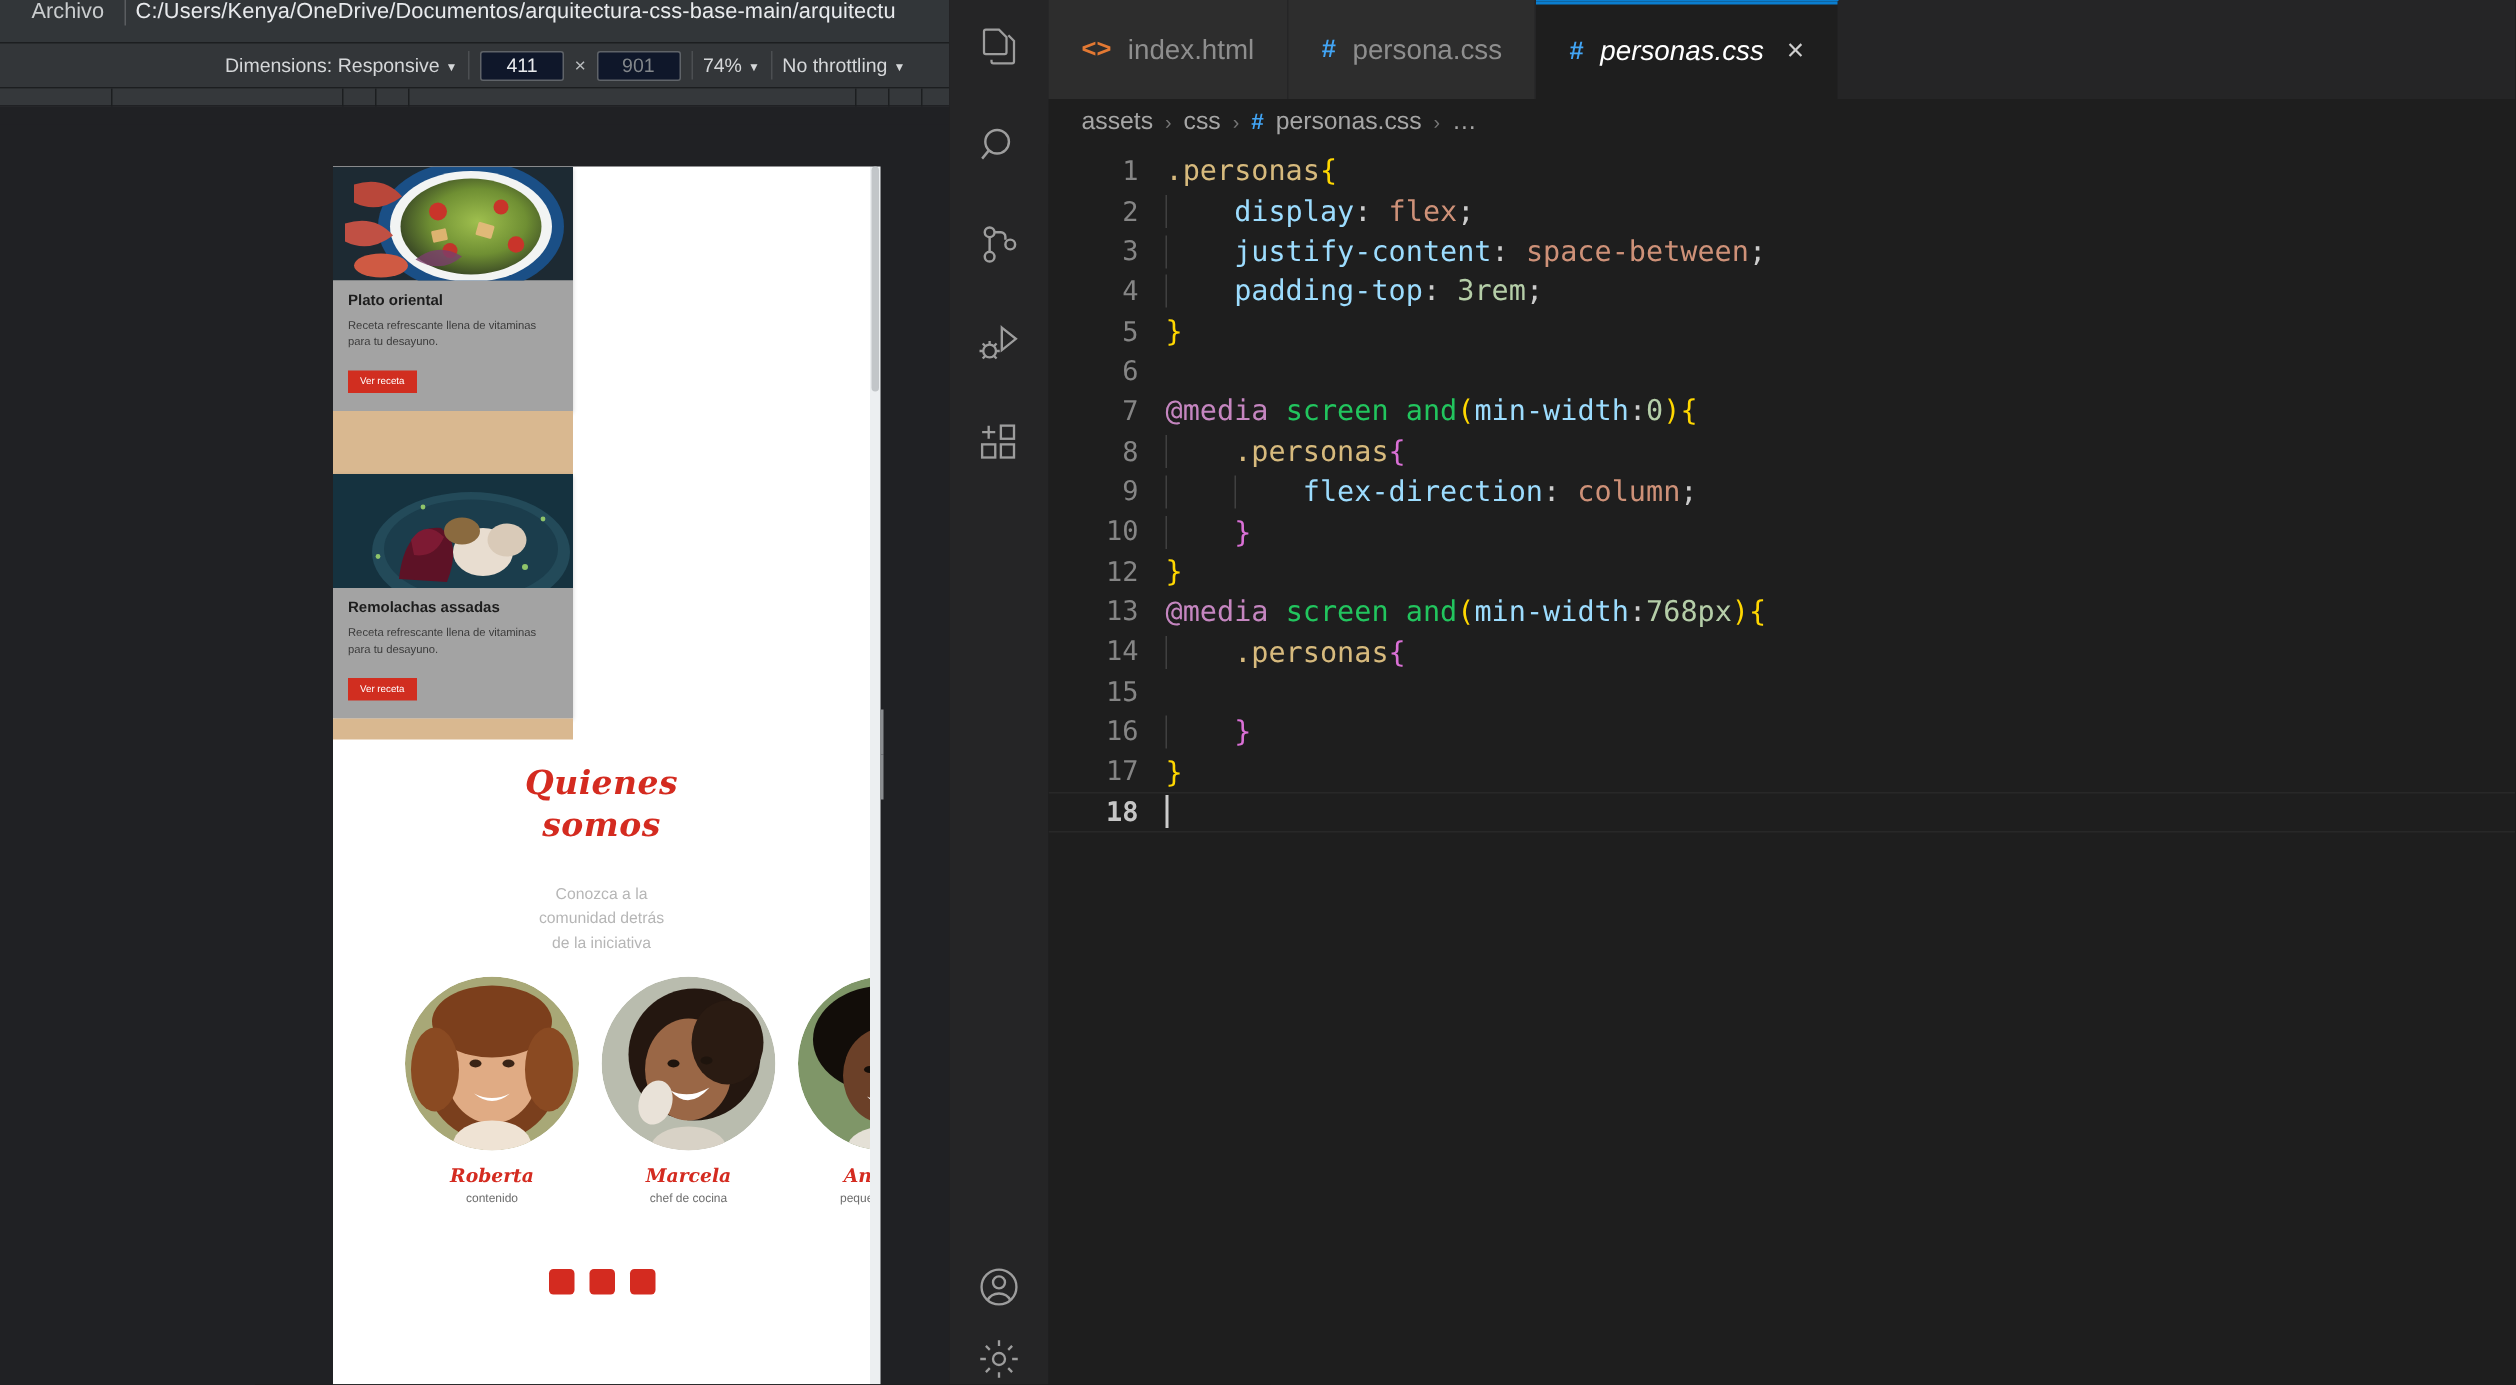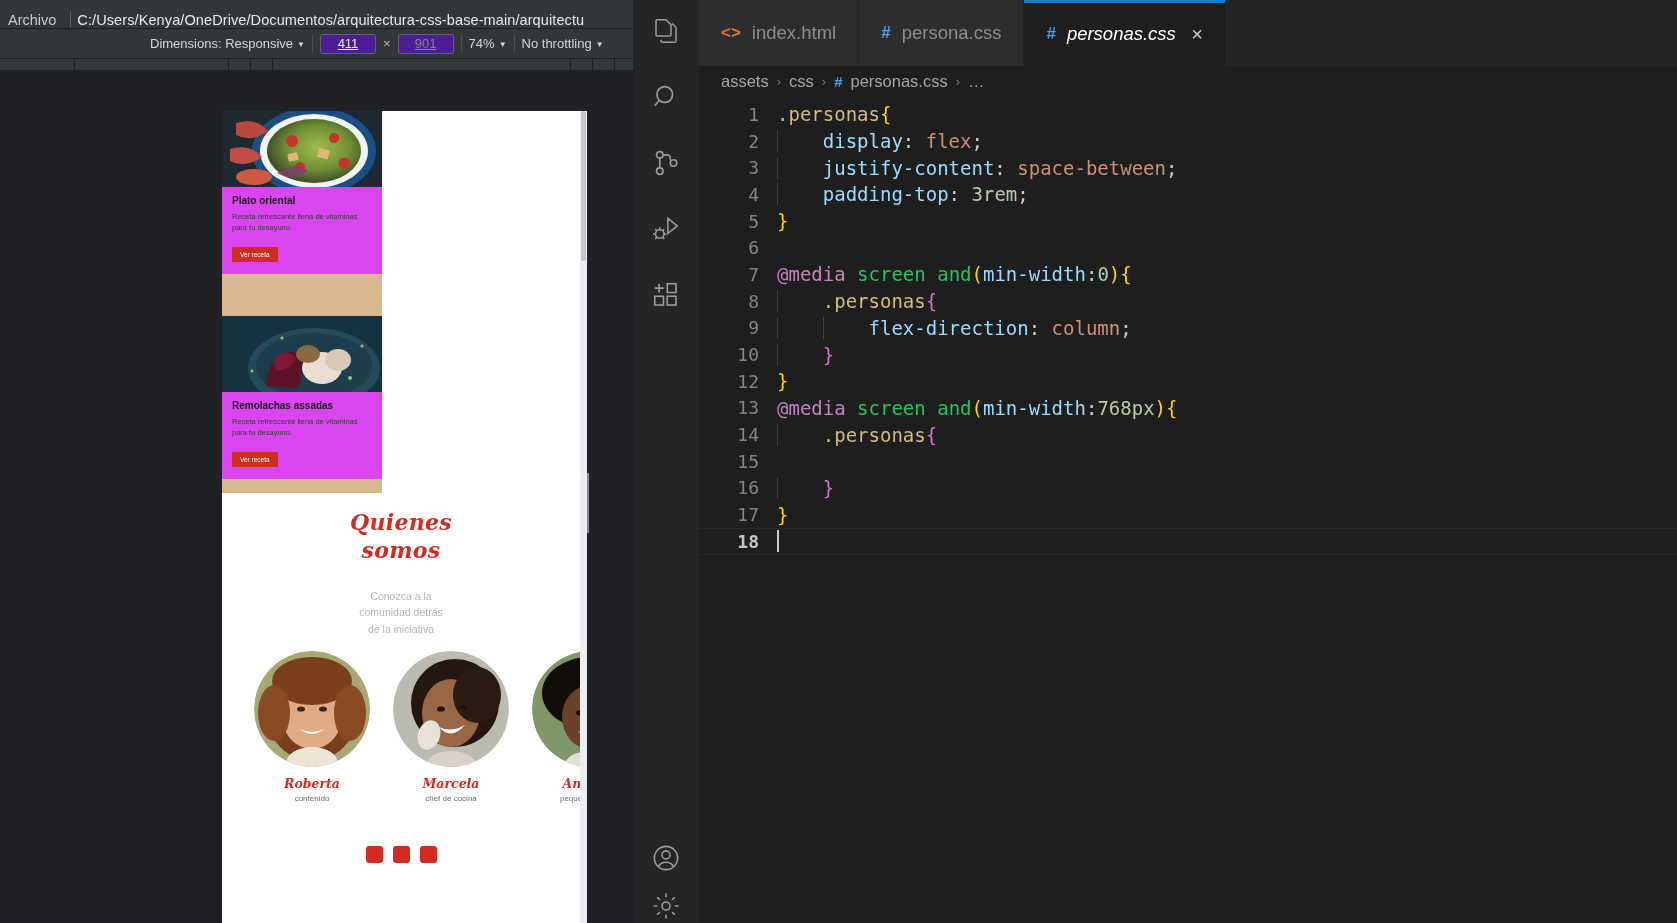--- a/index.html
+++ b/index.html
@@ -11,45 +11,44 @@
   }
   .root { position: relative; width: 1677px; height: 923px; }
 
   
   .browser-pane {
     position: absolute; left: 0; top: 0; width: 633px; height: 923px;
     background: #202124; overflow: hidden;
   }
   .menubar {
     height: 28px; background: #323639; color: #cfd2d4;
-    display: flex; align-items: flex-end; font-size: 14.5px;
-    padding-left: 0px; white-space: nowrap; overflow: hidden;
+    display: flex; align-items: flex-start; font-size: 14.5px;
+    padding-left: 13px; white-space: nowrap; overflow: hidden;
   }
   .menubar .mi { padding: 0 8px; color: #c9ccce; }
   .menubar .divider {
     width: 1px; height: 17px; background: #5a5d60; margin: 0 6px;
   }
   .menubar .url { color: #e8eaed; font-size: 14.5px; letter-spacing: .1px; }
 
   .devtools-toolbar {
     height: 31px; background: #333639;
     border-top: 1px solid #1c1e20;
     border-bottom: 1px solid #1c1e20;
     display: flex; align-items: center; color: #d5d7d9; font-size: 13px;
     padding-left: 150px; gap: 0px;
   }
   .dt-sep { width: 1px; height: 19px; background: #4c4f52; margin: 0 7px; }
   .dt-item { display: flex; align-items: center; gap: 4px; white-space: nowrap; }
   .caret { font-size: 8px; line-height: 1; position: relative; top: 1px; }
   .dim-input {
-    width: 56px; height: 20px; background: #4c1d95; color: #e8eaed;
+    width: 56px; height: 20px; background: #0f172a; color: #e8eaed;
     border: 1px solid #5f6368; border-radius: 2px;
     font-size: 13px; text-align: center; line-height: 18px;
     font-family: "Liberation Sans", sans-serif;
-    text-decoration: underline;
   }
   .dim-input.placeholder { color: #83878b; }
   .times { color: #b9bcbe; margin: 0 7px; font-size: 13px; }
 
   .ruler-row {
     height: 12px; background: #35383b; position: relative;
     border-bottom: 1px solid #202124;
   }
   .ruler-row .tick { position: absolute; top: 0; width: 1px; height: 12px; background: #1c1e20; }
 
@@ -58,21 +57,21 @@
     background: #202124; overflow: hidden;
   }
 
   
   .page {
     position: absolute; left: 222px; top: 28px;
     width: 358px; height: 812px; background: #ffffff; overflow: hidden;
   }
   .card-strip { position: absolute; left: 0; top: 0; width: 160px; }
   .card {
-    width: 160px; background: #d946ef;
+    width: 160px; background: #a3a3a3;
     box-shadow: 0 1px 3px rgba(0,0,0,.18);
     overflow: hidden;
   }
   .card-img { width: 160px; height: 76px; display:block; }
   .card-body { padding: 8px 10px 12px 10px; }
   .card-title { font-size: 10px; color: #1d1d1d; font-weight: 600; margin-bottom: 6px; }
   .card-text { font-size: 7.5px; color: #3b3b3b; line-height: 1.45; margin-bottom: 9px; }
   .btn-receta {
     display: inline-block; background: #d12e20; color: #fff;
     font-size: 6.5px; padding: 4px 8px; border: none; cursor: pointer;
@@ -86,21 +85,21 @@
   .q-title {
     font-family: "DejaVu Serif", serif; font-style: italic; font-weight: 700;
     color: #d42b20; font-size: 22px; line-height: 1.25; letter-spacing: .3px;
   }
   .q-sub {
     margin-top: 24px; color: #b6b6b6; font-size: 10.5px; line-height: 1.55;
   }
   .personas {
     position: absolute; left: 0; top: 540px; width: 430px;
     display: flex; flex-direction: row; justify-content: space-between;
-    padding-left: 28px;
+    padding-left: 44px;
   }
   .persona { width: 124px; text-align: center; }
   .avatar {
     width: 116px; height: 116px; border-radius: 50%; margin: 0 auto; display:block;
   }
   .p-name {
     font-family: "DejaVu Serif", serif; font-style: italic; font-weight: 700;
     color: #d42b20; font-size: 12.5px; margin-top: 9px;
   }
   .p-role { color: #6d6d6d; font-size: 8px; margin-top: 3px; }

